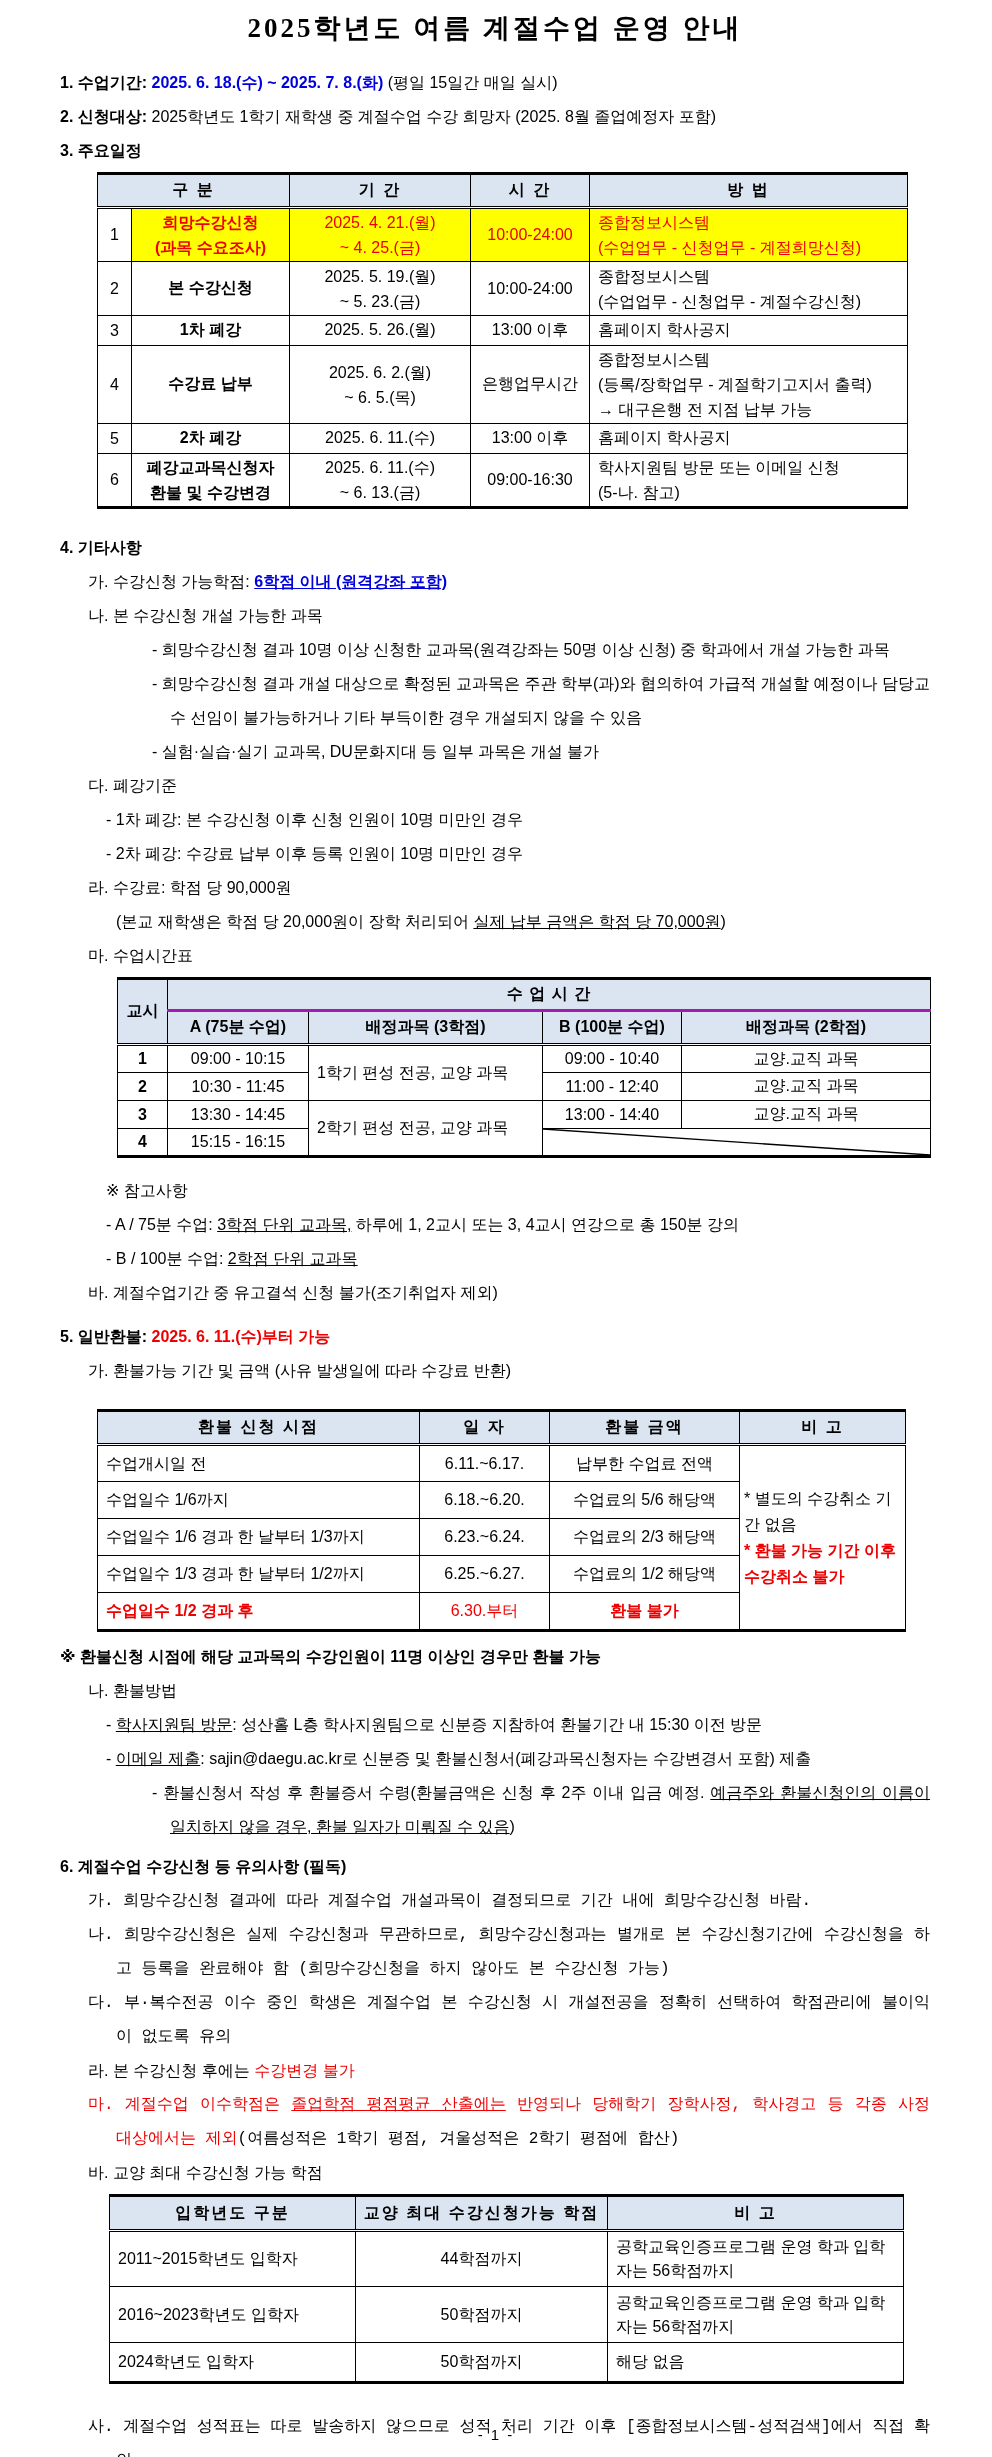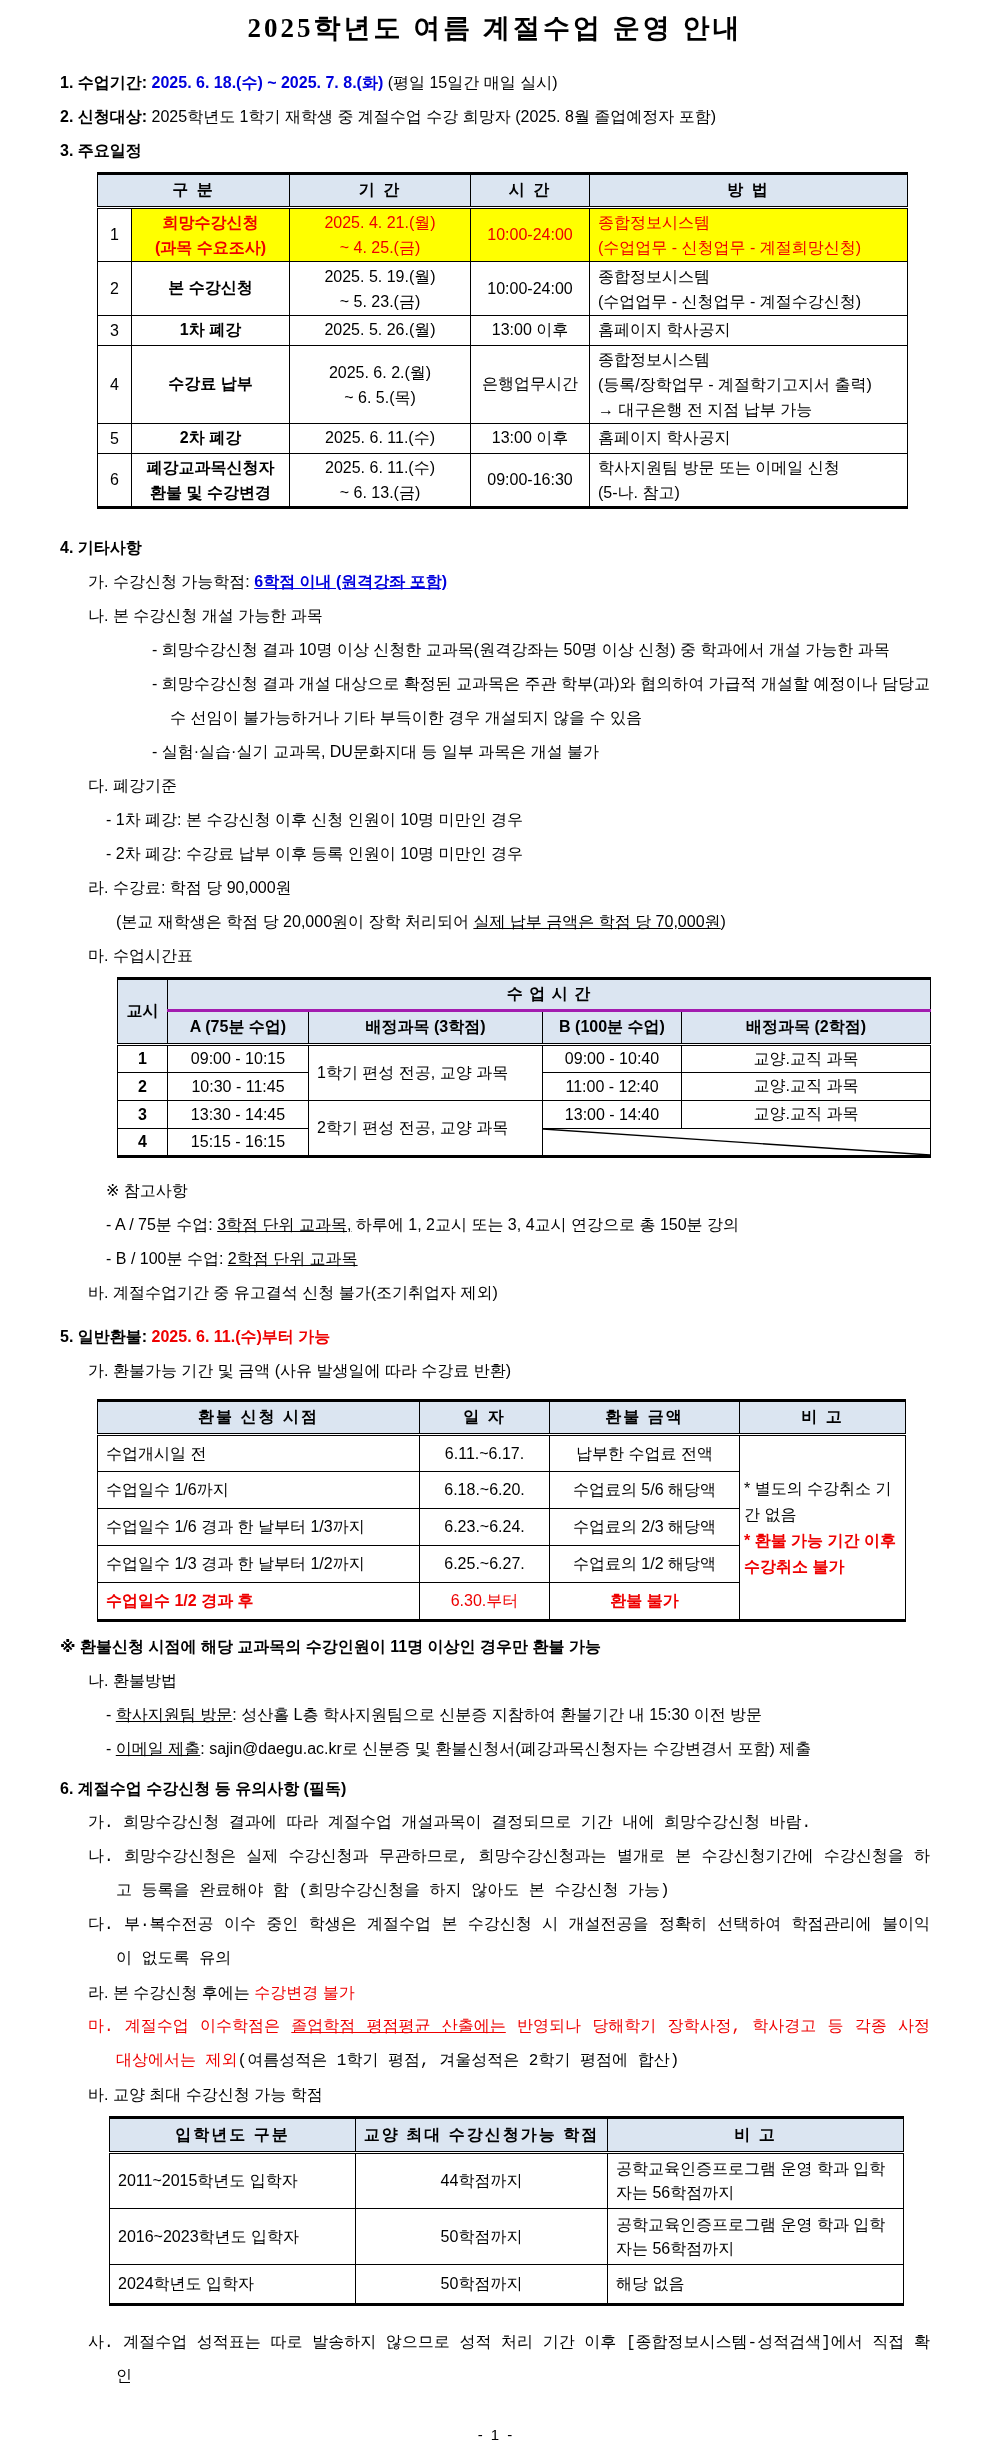--- a/index.html
+++ b/index.html
@@ -45,26 +45,26 @@
   .cellline{line-height:25px;}
 
   .schedule{width:810px;margin:4px 0 22px 37px;border-radius:12px;}
   .hlc{background:#ffff00;color:#ee0000;}
 
   .timetable{width:813px;margin:4px 0 16px 57px;}
   .timetable th{letter-spacing:1px;}
   .diag{position:relative;padding:0;}
   .diag svg{position:absolute;left:0;top:0;width:100%;height:100%;display:block;}
 
-  .refund{width:808px;margin:11px 0 8px 37px;}
+  .refund{width:808px;margin:21px 0 8px 37px;}
   .refund td{line-height:22px;}
   .remark-cell{text-align:left;vertical-align:middle;padding-left:8px;}
   .remark-cell p{line-height:26px;text-align:left;}
 
-  .credit{width:794px;margin:4px 0 20px 49px;}
+  .credit{width:794px;margin:4px 0 26px 49px;}
   .credit td{line-height:24px;}
 
   .footer{
     position:absolute;left:0;bottom:14px;width:100%;
     text-align:center;font-size:15px;letter-spacing:2px;
   }
 </style>
 </head>
 <body>
 
@@ -284,20 +284,21 @@
       <td class="red">6.30.부터</td>
       <td class="red b">환불 불가</td>
     </tr>
   </tbody>
     </table>
 
   <p class="b" style="">※ 환불신청 시점에 해당 교과목의 수강인원이 11명 이상인 경우만 환불 가능</p>
   <p class="sub">나. 환불방법</p>
   <p class="dash"><span>- </span><span class="u">학사지원팀 방문</span><span>: 성산홀 L층 학사지원팀으로 신분증 지참하여 환불기간 내 15:30 이전 방문</span></p>
   <p class="dash"><span>- </span><span class="u">이메일 제출</span><span>: sajin@daegu.ac.kr로 신분증 및 환불신청서(폐강과목신청자는 수강변경서 포함) 제출</span></p>
+  <p class="hang2"><span>- 환불신청서 작성 후 환불증서 수령(환불금액은 신청 후 2주 이내 입금 예정. </span><span class="u">예금주와 환불신청인의 이름이 일치하지 않을 경우, 환불 일자가 미뤄질 수 있음</span><span>)</span></p>
 
   <p class="b mt6">6. 계절수업 수강신청 등 유의사항 (필독)</p>
   <p class="hang">가. 희망수강신청 결과에 따라 계절수업 개설과목이 결정되므로 기간 내에 희망수강신청 바람.</p>
   <p class="hang">나. 희망수강신청은 실제 수강신청과 무관하므로, 희망수강신청과는 별개로 본 수강신청기간에 수강신청을 하고 등록을 완료해야 함 (희망수강신청을 하지 않아도 본 수강신청 가능)</p>
   <p class="hang">다. 부·복수전공 이수 중인 학생은 계절수업 본 수강신청 시 개설전공을 정확히 선택하여 학점관리에 불이익이 없도록 유의</p>
   <p class="sub"><span>라. 본 수강신청 후에는 </span><span class="red">수강변경 불가</span></p>
   <p class="hang"><span class="red">마. 계절수업 이수학점은 </span><span class="red u">졸업학점 평점평균 산출에는</span><span class="red"> 반영되나 당해학기 장학사정, 학사경고 등 각종 사정 대상에서는 제외</span><span>(여름성적은 1학기 평점, 겨울성적은 2학기 평점에 합산)</span></p>
   <p class="sub">바. 교양 최대 수강신청 가능 학점</p>
 
   <table class="tbl credit">

